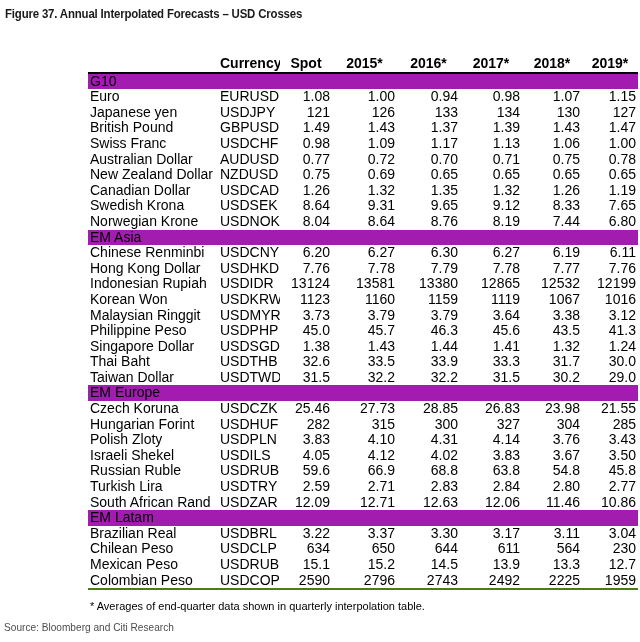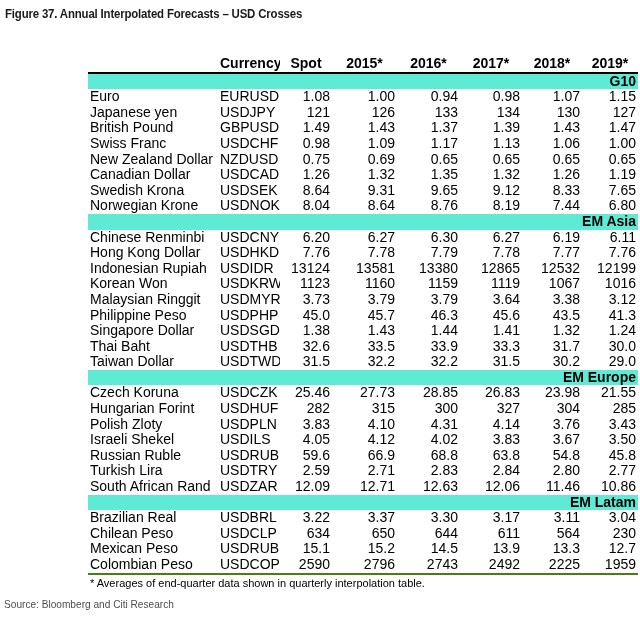--- a/index.html
+++ b/index.html
@@ -41,28 +41,28 @@
   }
   .fx-table thead th {
     font-weight: bold;
     border-bottom: 2px solid #000000;
   }
   .fx-table thead th.h-left   { text-align: left; }
   .fx-table thead th.h-center { text-align: center; }
   .fx-table td.left { text-align: left; }
   .fx-table td.num  { text-align: right; }
   .fx-table tr.section-row td {
-    background: #5eead4;
-    font-weight: bold;
-    text-align: right;
+    background: #a21caf;
+    font-weight: normal;
+    text-align: left;
   }
   .fx-table tbody tr:last-child td { border-bottom: 2px solid #4d7c0f; }
 
   .footnote {
-    margin: 1px 0 0 90px;
+    margin: 9px 0 0 90px;
     font-size: 11px;
     line-height: 14px;
     color: #000000;
   }
   .source {
     margin: 7px 0 0 4px;
     font-size: 11.5px;
     line-height: 14px;
     color: #4d4d4d;
     transform: scaleX(0.88);
@@ -138,20 +138,30 @@
           <td class="left">Swiss Franc</td>
           <td class="left">USDCHF</td>
           <td class="num">0.98</td>
           <td class="num">1.09</td>
           <td class="num">1.17</td>
           <td class="num">1.13</td>
           <td class="num">1.06</td>
           <td class="num">1.00</td>
         </tr>
         <tr>
+          <td class="left">Australian Dollar</td>
+          <td class="left">AUDUSD</td>
+          <td class="num">0.77</td>
+          <td class="num">0.72</td>
+          <td class="num">0.70</td>
+          <td class="num">0.71</td>
+          <td class="num">0.75</td>
+          <td class="num">0.78</td>
+        </tr>
+        <tr>
           <td class="left">New Zealand Dollar</td>
           <td class="left">NZDUSD</td>
           <td class="num">0.75</td>
           <td class="num">0.69</td>
           <td class="num">0.65</td>
           <td class="num">0.65</td>
           <td class="num">0.65</td>
           <td class="num">0.65</td>
         </tr>
         <tr>

